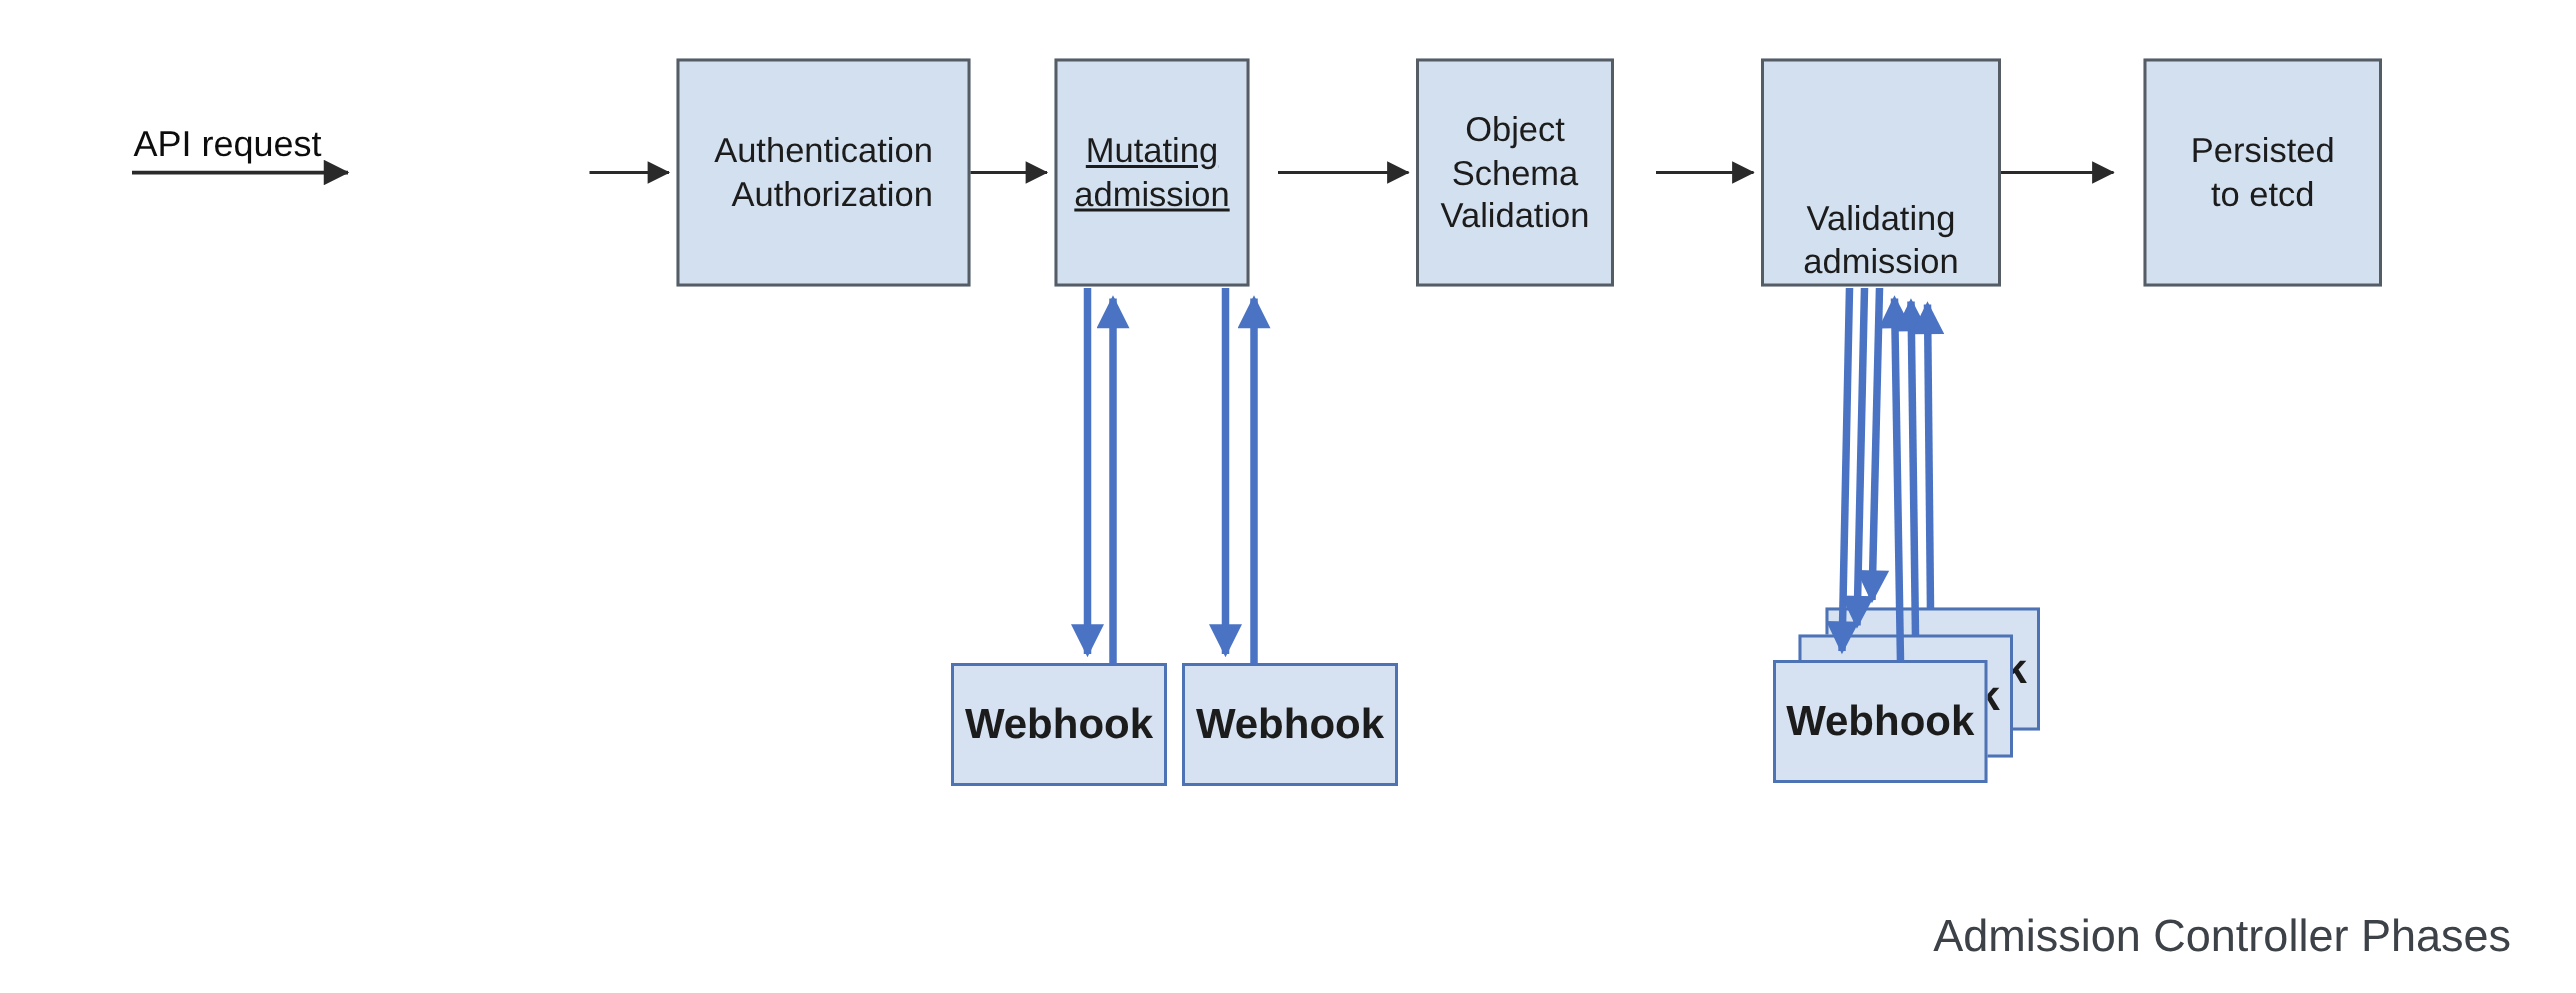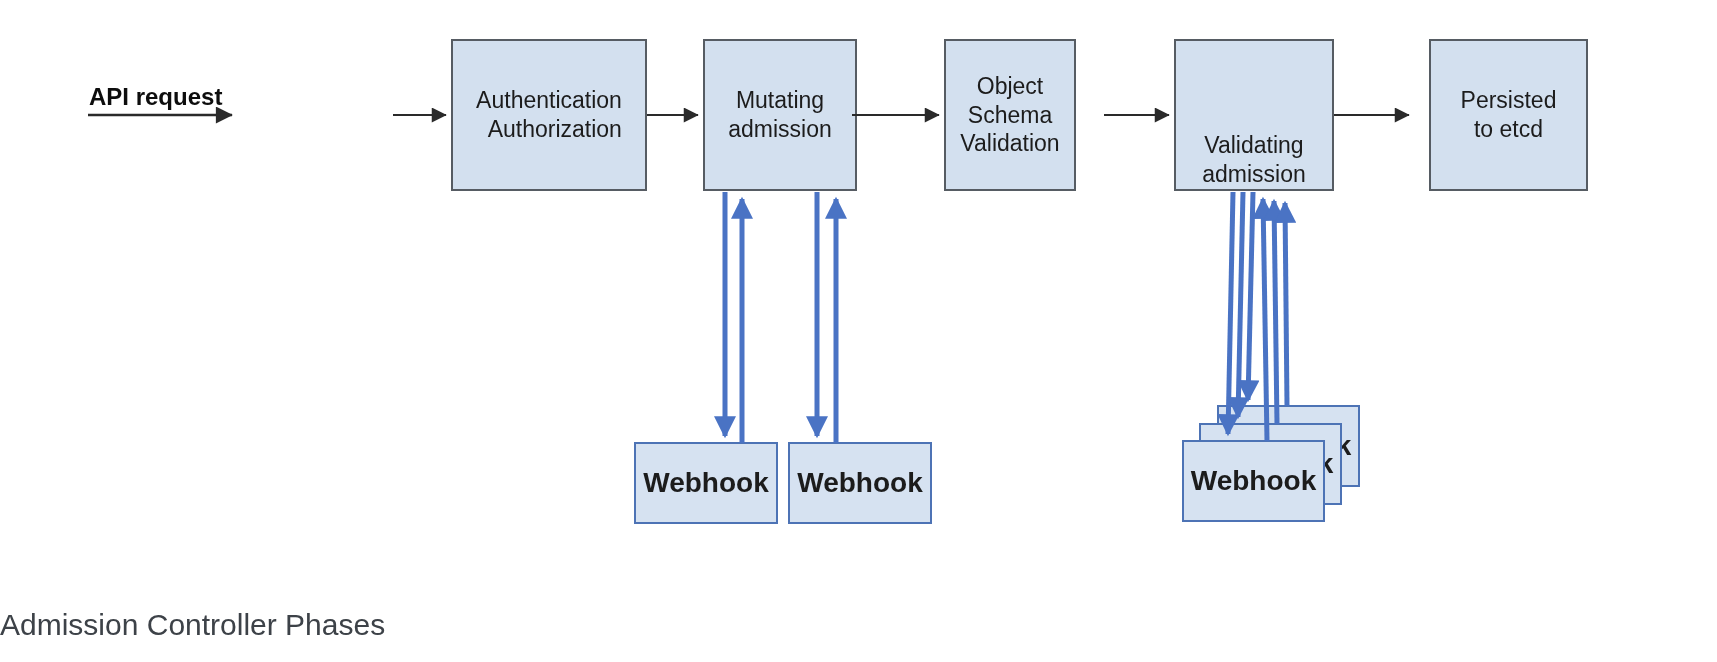--- a/index.html
+++ b/index.html
@@ -38,58 +38,58 @@
     justify-content: center;
     font-weight: bold;
     font-size: 28px;
     color: #1c1c1c;
   }
   .api-request-label {
     position: absolute;
     left: 89px;
     top: 83px;
     font-size: 24px;
-    font-weight: bold;
+    font-weight: normal;
     color: #0d0d0d;
     white-space: nowrap;
   }
   .arrow-layer {
     position: absolute;
     left: 0;
     top: 0;
     width: 1717px;
     height: 662px;
     z-index: 5;
     pointer-events: none;
   }
   .caption {
     position: absolute;
     left: 0;
     top: 608px;
     width: 1674px;
-    text-align: left;
+    text-align: right;
     font-size: 30px;
     color: #3d4248;
   }
   .z1 { z-index: 1; }
   .z2 { z-index: 2; }
   .z3 { z-index: 3; }
 </style>
 </head>
 <body>
 
 <div class="canvas">
 
   <div class="api-request-label">API request</div>
 
   <div class="phase-box" style="left:451px;width:196px;text-align:right;">
     <span>Authentication
 Authorization</span>
   </div>
-  <div class="phase-box" style="left:703px;width:154px;">
+  <div class="phase-box" style="left:703px;width:130px;text-decoration:underline;">
     <span>Mutating
 admission</span>
   </div>
   <div class="phase-box" style="left:944px;width:132px;">
     <span>Object
 Schema
 Validation</span>
   </div>
   <div class="phase-box" style="left:1174px;width:160px;align-items:flex-end;">
     <span>Validating

